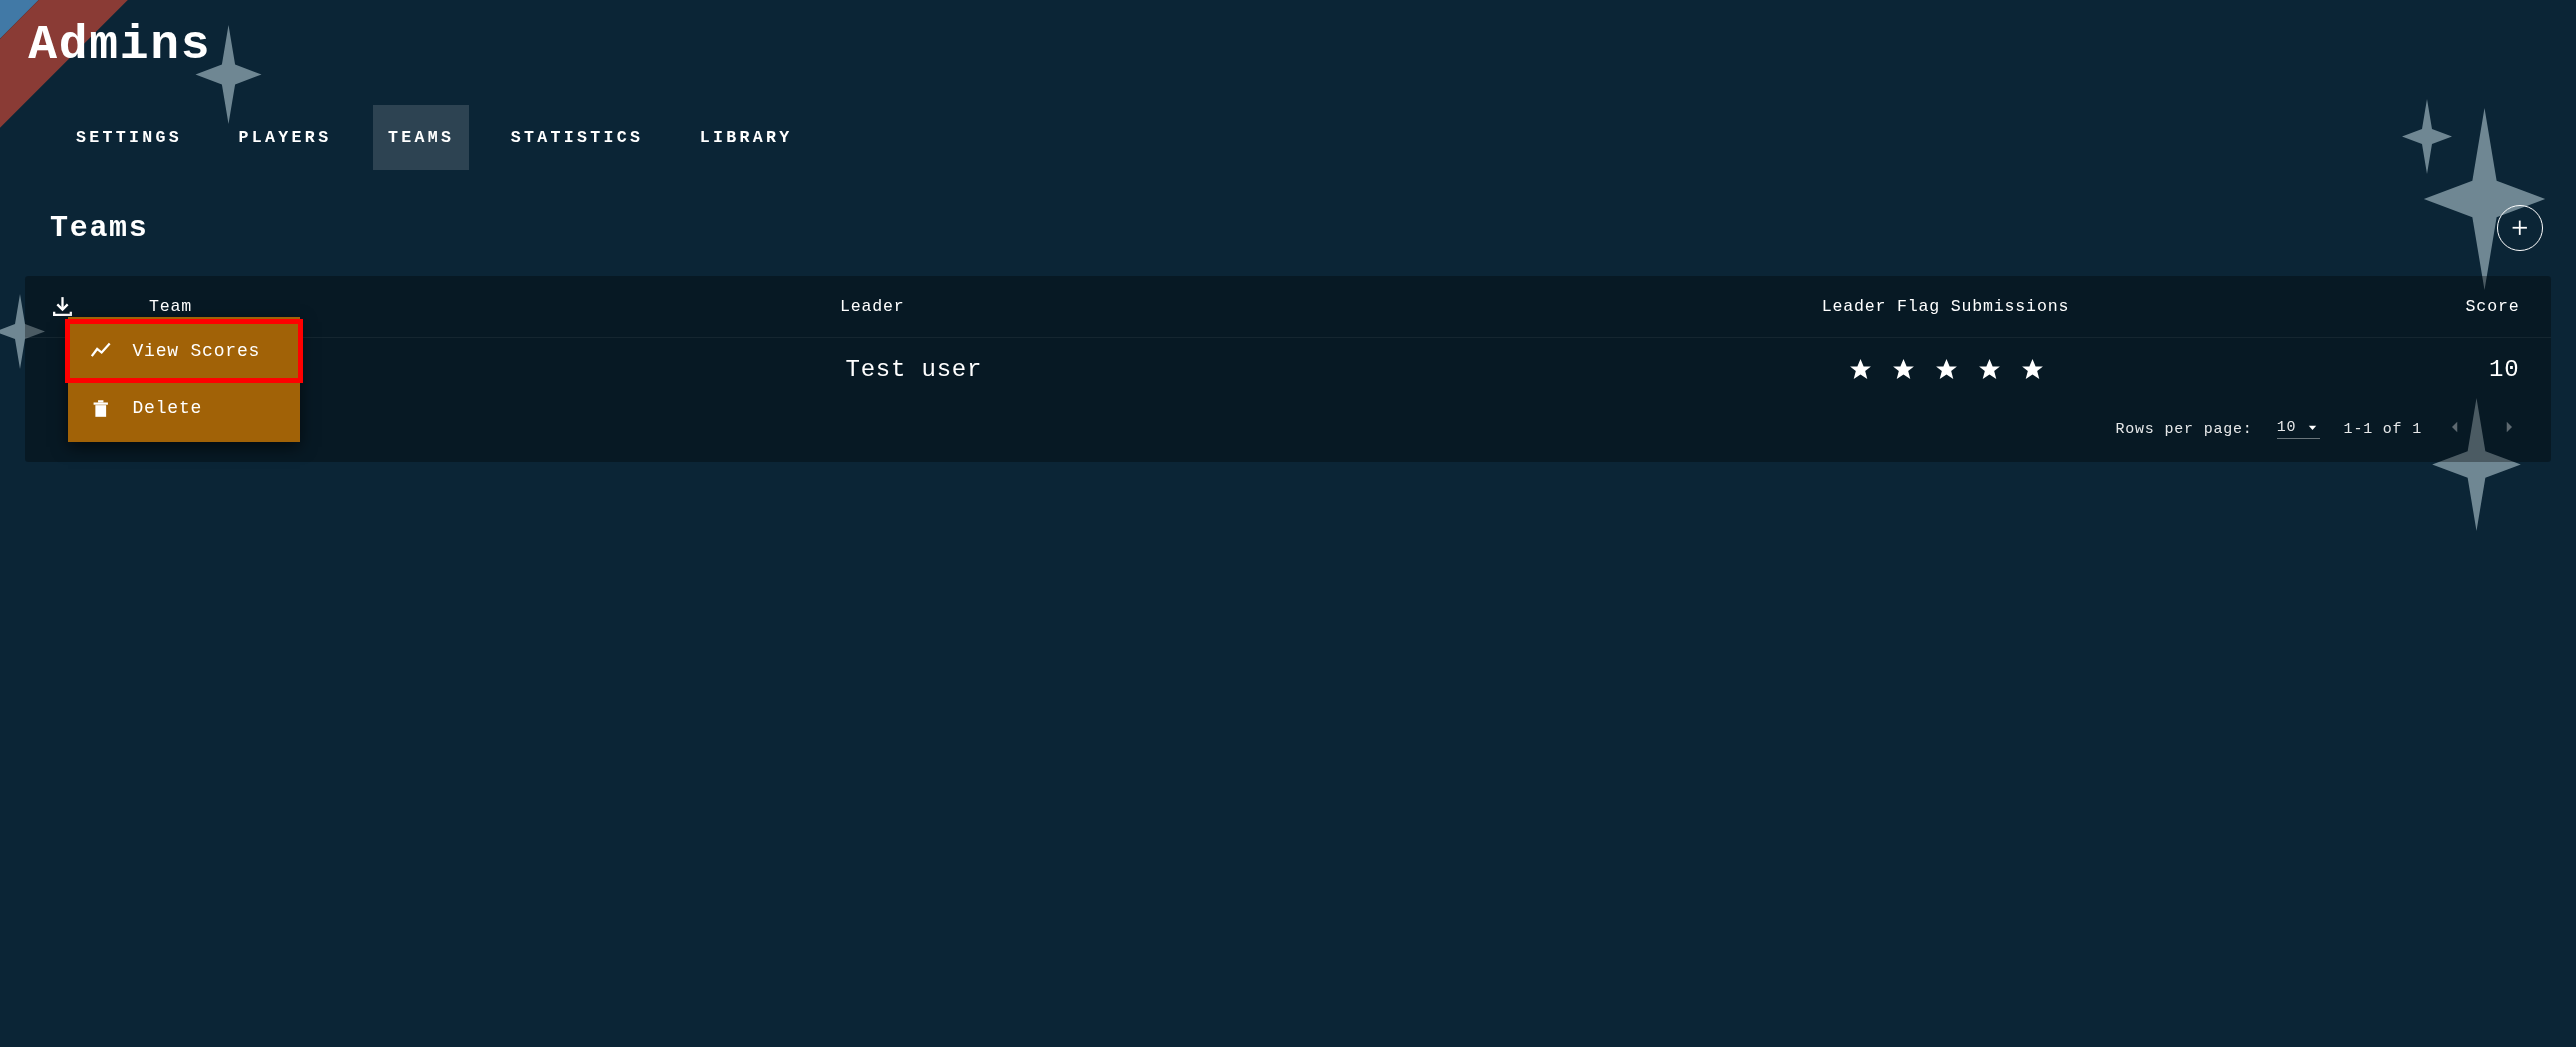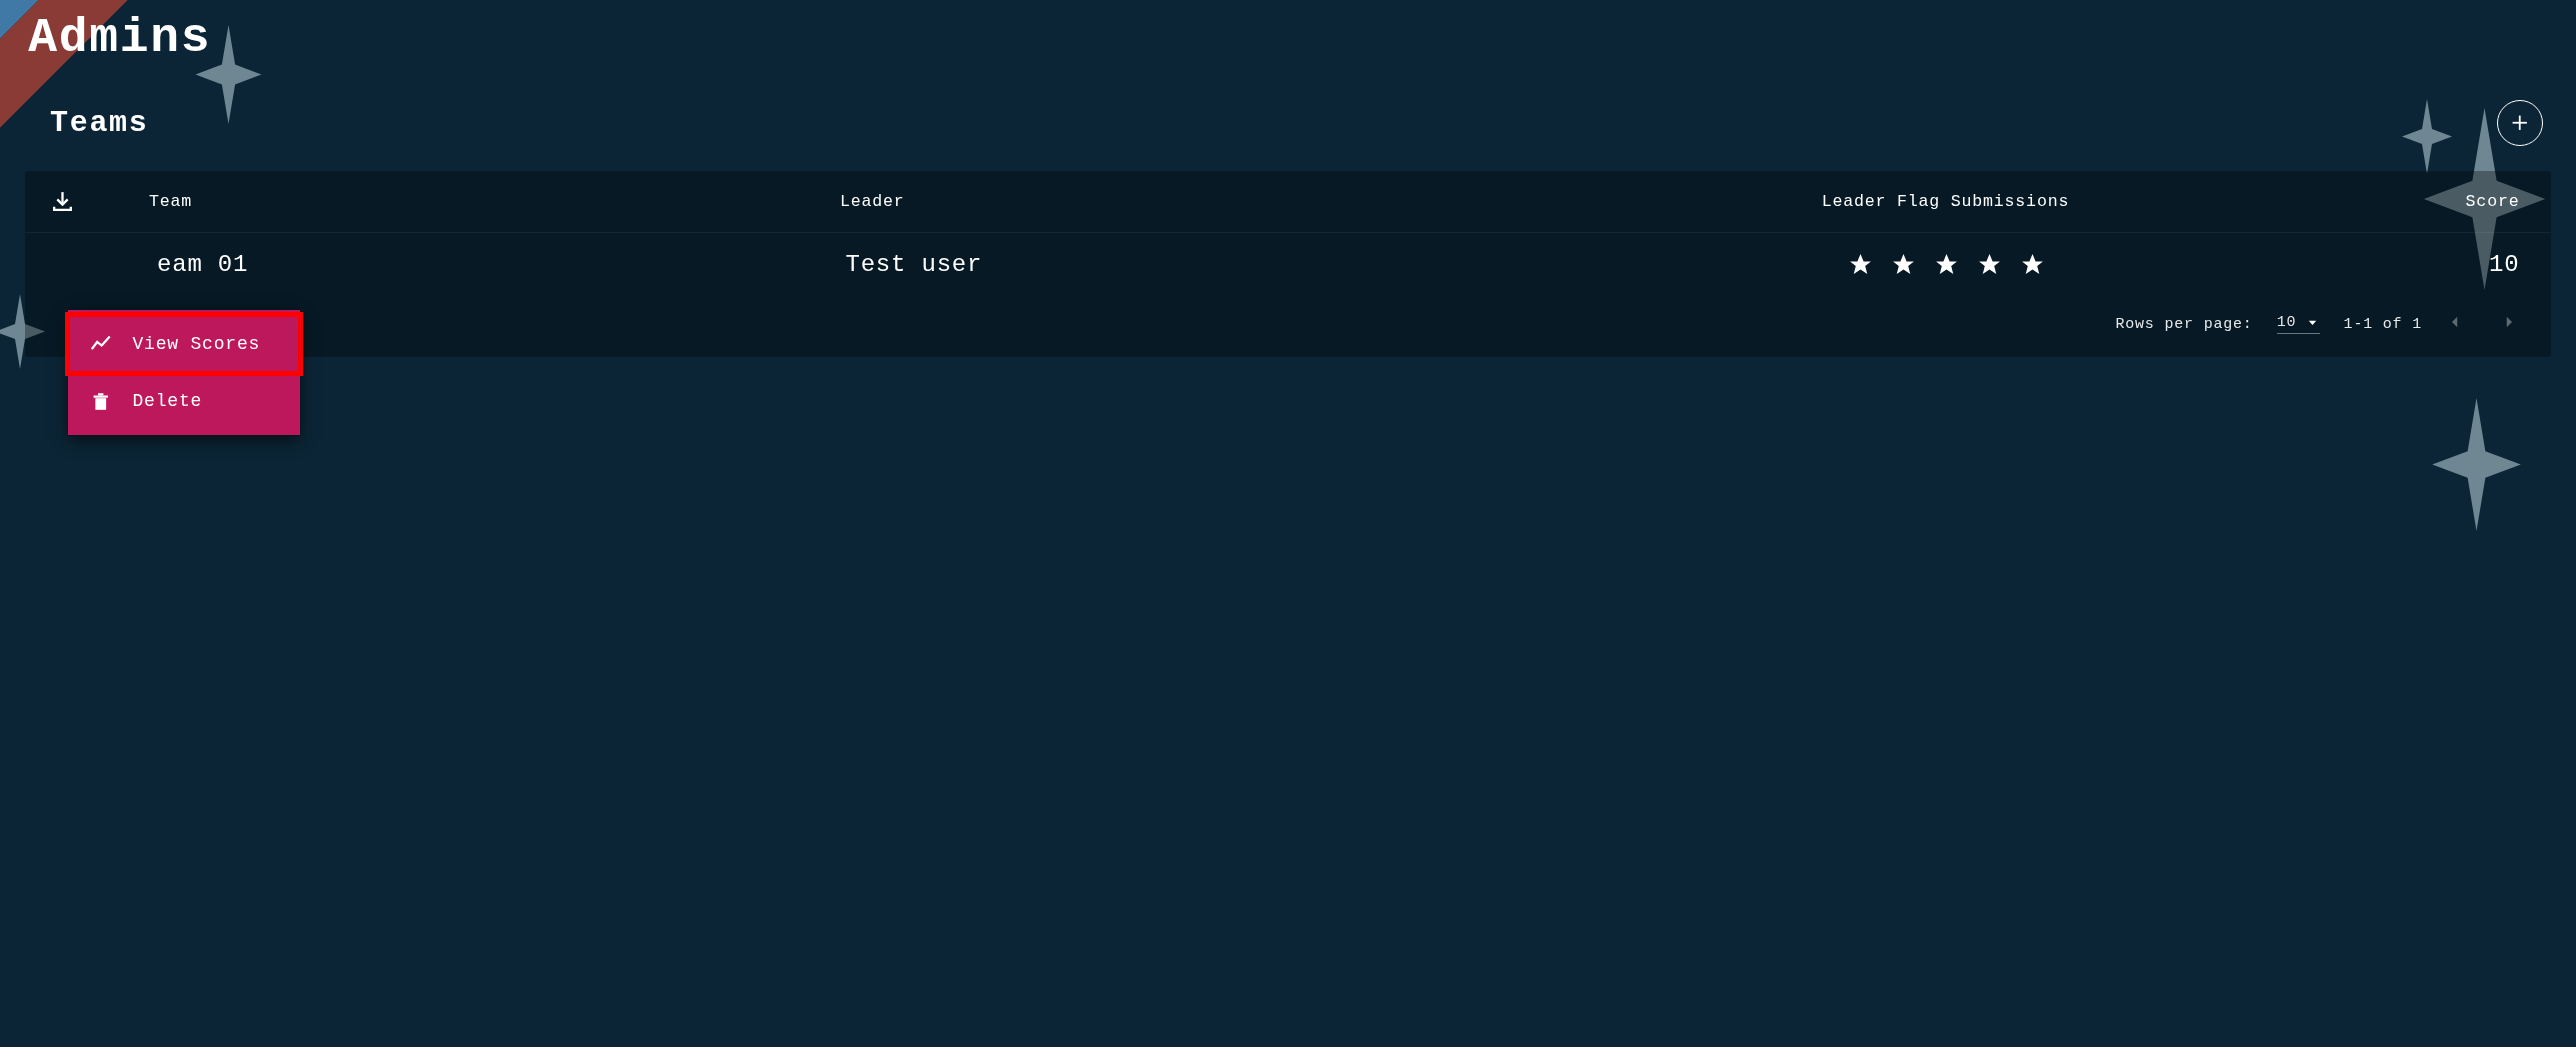--- a/index.html
+++ b/index.html
@@ -33,21 +33,21 @@
     line-height: 0;
   }
   .sparkle svg { display:block; }
 
   .page { position: relative; z-index: 2; padding: 0 25px; }
 
   .title-main {
     font-size: 48px;
     font-weight: bold;
     letter-spacing: 1.7px;
-    padding-top: 11px;
+    padding-top: 18px;
     margin-left: 3.3px;
     color: #ffffff;
   }
 
   .tabs {
     display: flex;
     gap: 26.5px;
     margin-top: 33px;
     margin-left: 36px;
   }
@@ -124,23 +124,23 @@
   .rpp-select { display:flex; align-items:center; gap:8.3px; border-bottom:0.8px solid rgba(255,255,255,0.4); padding-bottom:1.7px; cursor:pointer;}
   .rpp-select svg { width:15px; height:15px; fill:#fff; }
   .pager-nav { display:flex; gap:36px; }
   .pager-nav .nav { cursor:pointer; }
   .pager-nav .nav.disabled { opacity:0.35; cursor:default; }
   .pager-nav svg { width:18px; height:18px; fill: #fff; }
 
   
   .ctx-menu {
     position: absolute;
-    top: 310px; left: 68px;
+    top: 317px; left: 68px;
     width: 232px;
-    background: #be185d;
+    background: #a16207;
     box-shadow: 0 5px 15px rgba(0,0,0,0.6);
     z-index: 5;
     padding: 5px 0;
   }
   .ctx-item {
     display:flex;
     align-items:center;
     gap: 21.5px;
     padding: 18px 21.5px;
     font-size: 18px;
@@ -185,20 +185,27 @@
 </div>
 <div class="sparkle" style="top:398px; right:50px;">
   <svg width="99" height="133" viewBox="0 0 40 60">
       <polygon fill="#6f8793" points="20,0 24,24 40,30 24,36 20,60 16,36 0,30 16,24"></polygon>
     </svg>
 </div>
 
 <div class="page">
   <div class="title-main">Admins</div>
 
+  <div class="tabs">
+    <div class="tab">SETTINGS</div>
+    <div class="tab">PLAYERS</div>
+    <div class="tab active">TEAMS</div>
+    <div class="tab">STATISTICS</div>
+    <div class="tab">LIBRARY</div>
+  </div>
 
   <div class="section-row">
     <div class="section-title">Teams</div>
     <div class="add-btn">
       <svg viewBox="0 0 24 24">
           <line x1="12" y1="4" x2="12" y2="20" stroke-width="2"></line>
           <line x1="4" y1="12" x2="20" y2="12" stroke-width="2"></line>
         </svg>
     </div>
   </div>

